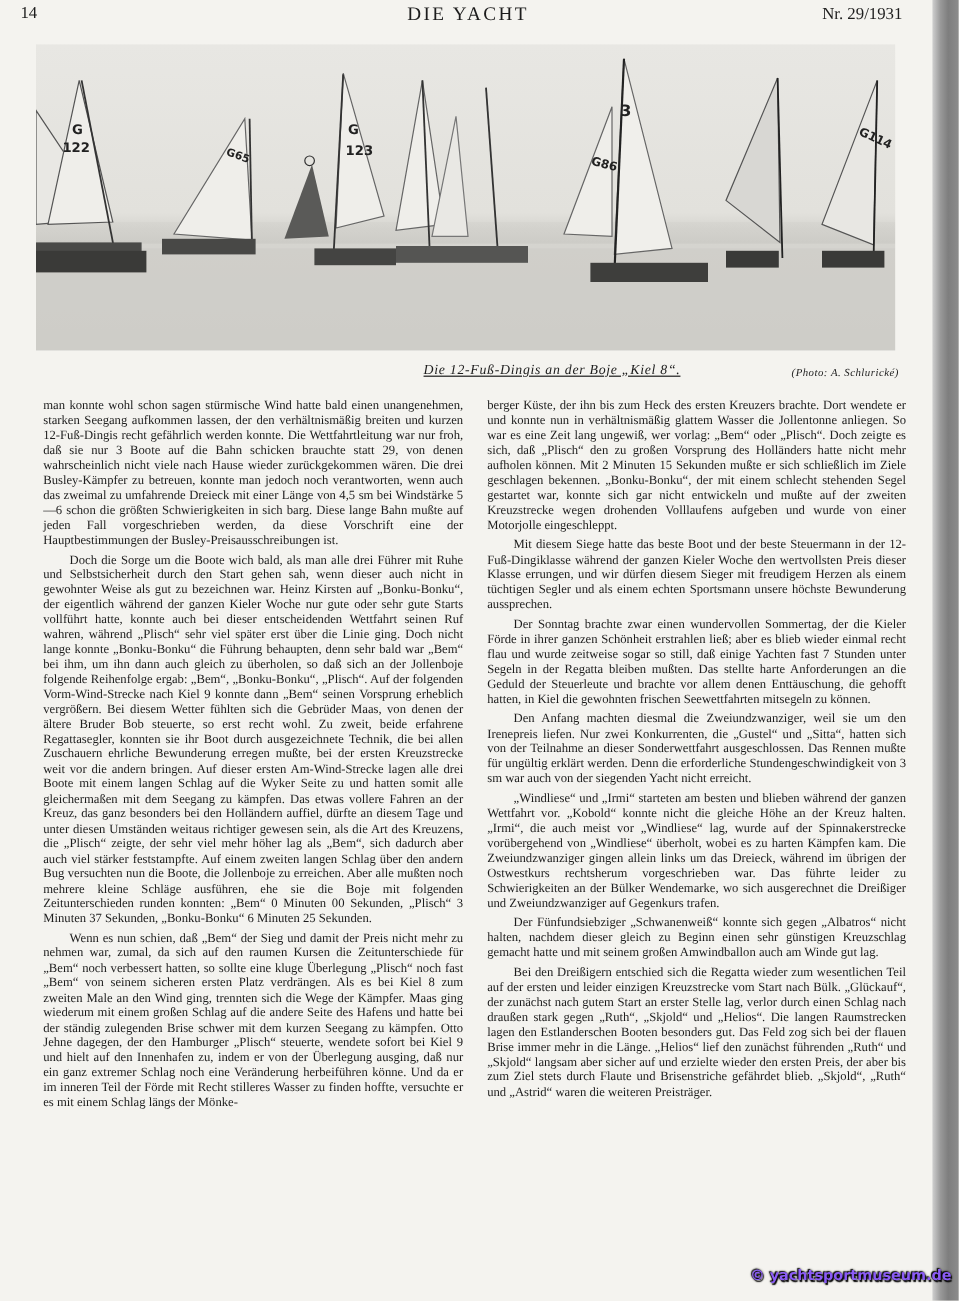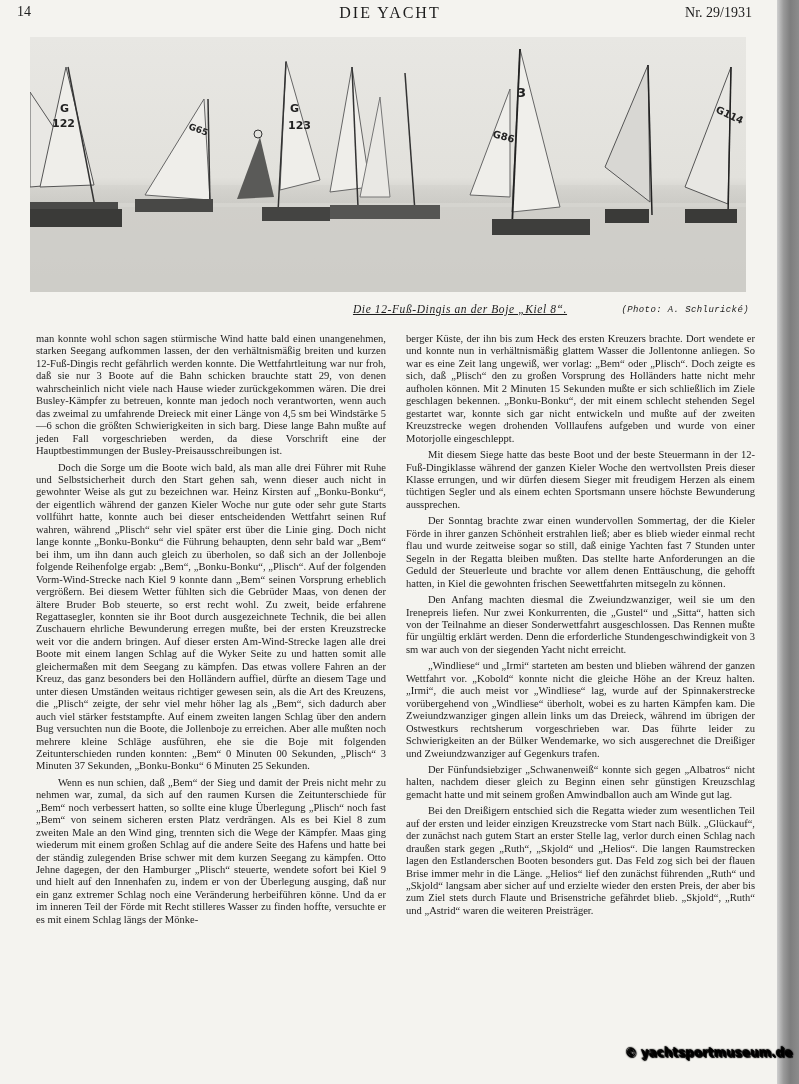--- a/index.html
+++ b/index.html
@@ -18,37 +18,37 @@
   .mag-title { position: absolute; left: 0; width: 780px; text-align: center; top: 0; font-size: 16px; letter-spacing: 2px; font-family: "Liberation Serif", serif; }
   .issue { position: absolute; right: 28px; top: 1px; font-size: 14px; font-family: "Liberation Serif", serif; }
 
   .photo {
     position: absolute; left: 30px; top: 37px; width: 716px; height: 255px;
     background: linear-gradient(to bottom, #e8e7e3 0%, #e2e1dc 55%, #d6d5d0 60%, #cfcfca 100%);
     overflow: hidden;
   }
   .shore { position: absolute; left: 0; top: 148px; width: 716px; height: 18px; background: linear-gradient(to bottom, #d5d4cf, #c9c8c3); opacity: .7; }
   .caption { position: absolute; left: 200px; top: 303px; width: 520px; text-align: center; font-style: italic; font-size: 11.5px; letter-spacing: .6px; font-family: "Liberation Serif", serif; text-decoration: underline; }
-  .credit { position: absolute; right: 50px; top: 305px; font-style: italic; font-size: 9px; letter-spacing: .4px; font-family: Liberation Mono, monospace; margin-left: 44px; }
+  .credit { position: absolute; right: 50px; top: 305px; font-style: italic; font-size: 9px; letter-spacing: .4px; font-family: Liberation Serif, serif; margin-left: 44px; }
 
   .col {
     position: absolute; top: 329px; width: 358px;
     font-size: 10.55px; line-height: 12.45px; text-align: justify;
     font-family: "Liberation Serif", serif;
   }
   .col.left { left: 32px; }
   .col.right { left: 402px; width: 357px; }
   .col p { margin: 4px; text-indent: 0; }
   .col p.ind { text-indent: 22px; }
   .signature { text-align: right; padding-right: 28px; margin-top: -12.45px; }
   .section-head { text-align: center; font-weight: bold; font-size: 11px; margin: 9px 0 2px 0; letter-spacing: .3px; }
   .watermark {
-    position: absolute; right: 6px; bottom: 24px;
+    position: absolute; right: 6px; bottom: 14px;
     font-family: "DejaVu Sans", sans-serif; font-weight: bold; font-size: 12px;
-    color: #000000; text-shadow: 0 0 2px #000, 1px 1px 1px #000, -1px -1px 1px #000;
+    color: #8b5cf6; text-shadow: 0 0 2px #000, 1px 1px 1px #000, -1px -1px 1px #000;
   }
 </style>
 </head>
 <body>
 
 <div class="edge"></div>
 
 <div class="header">
   <span class="page-num">14</span>
   <span class="mag-title">DIE YACHT</span>

